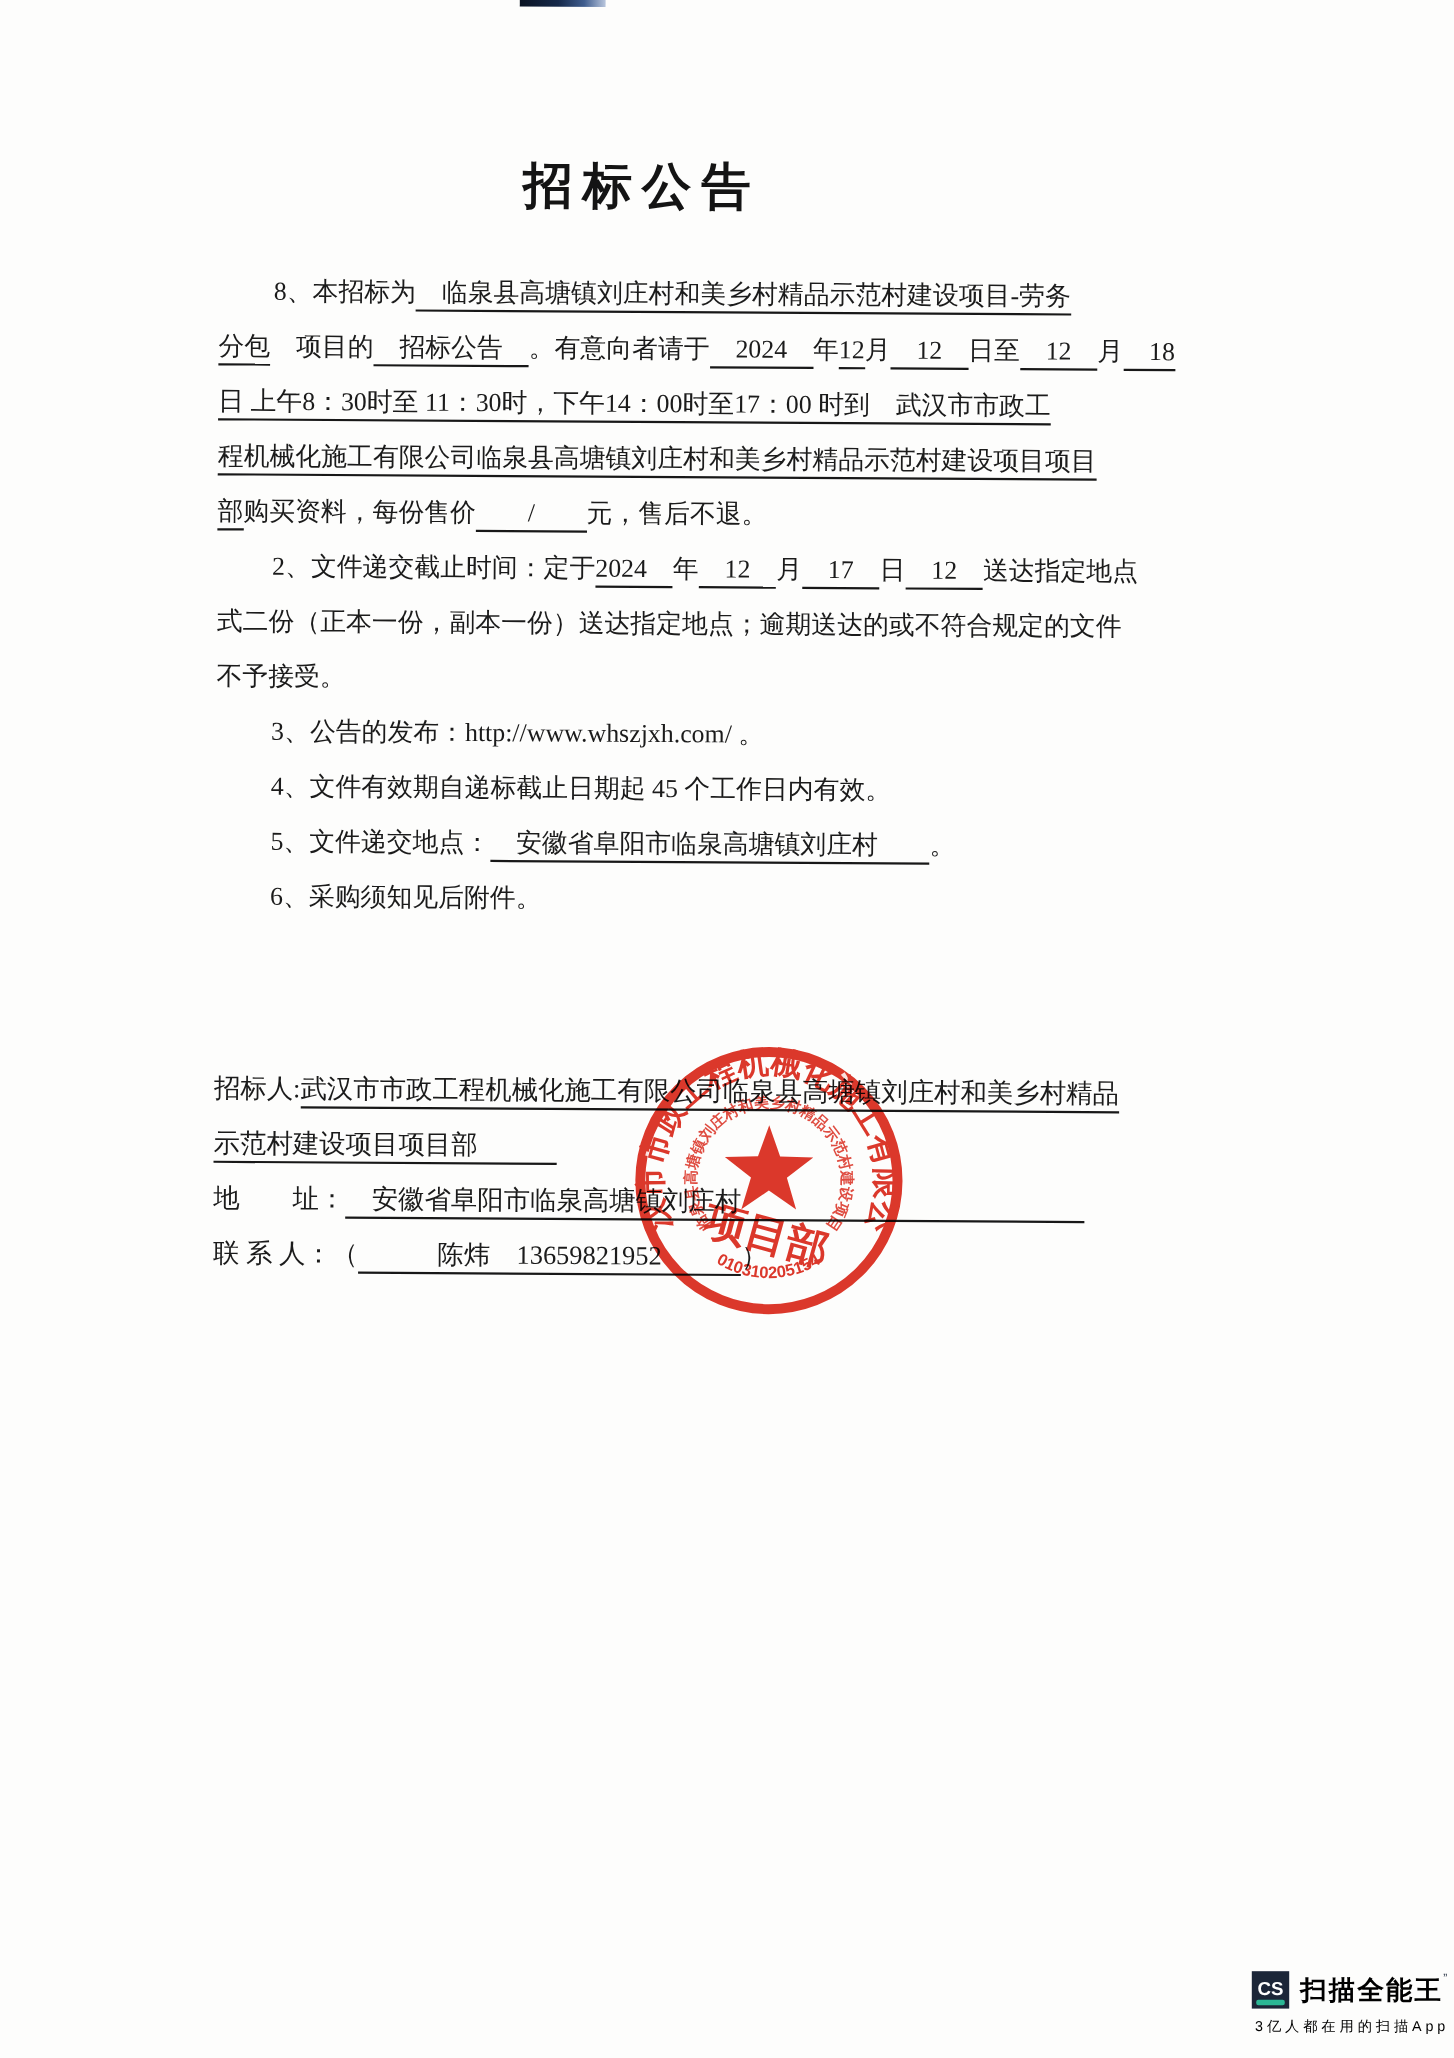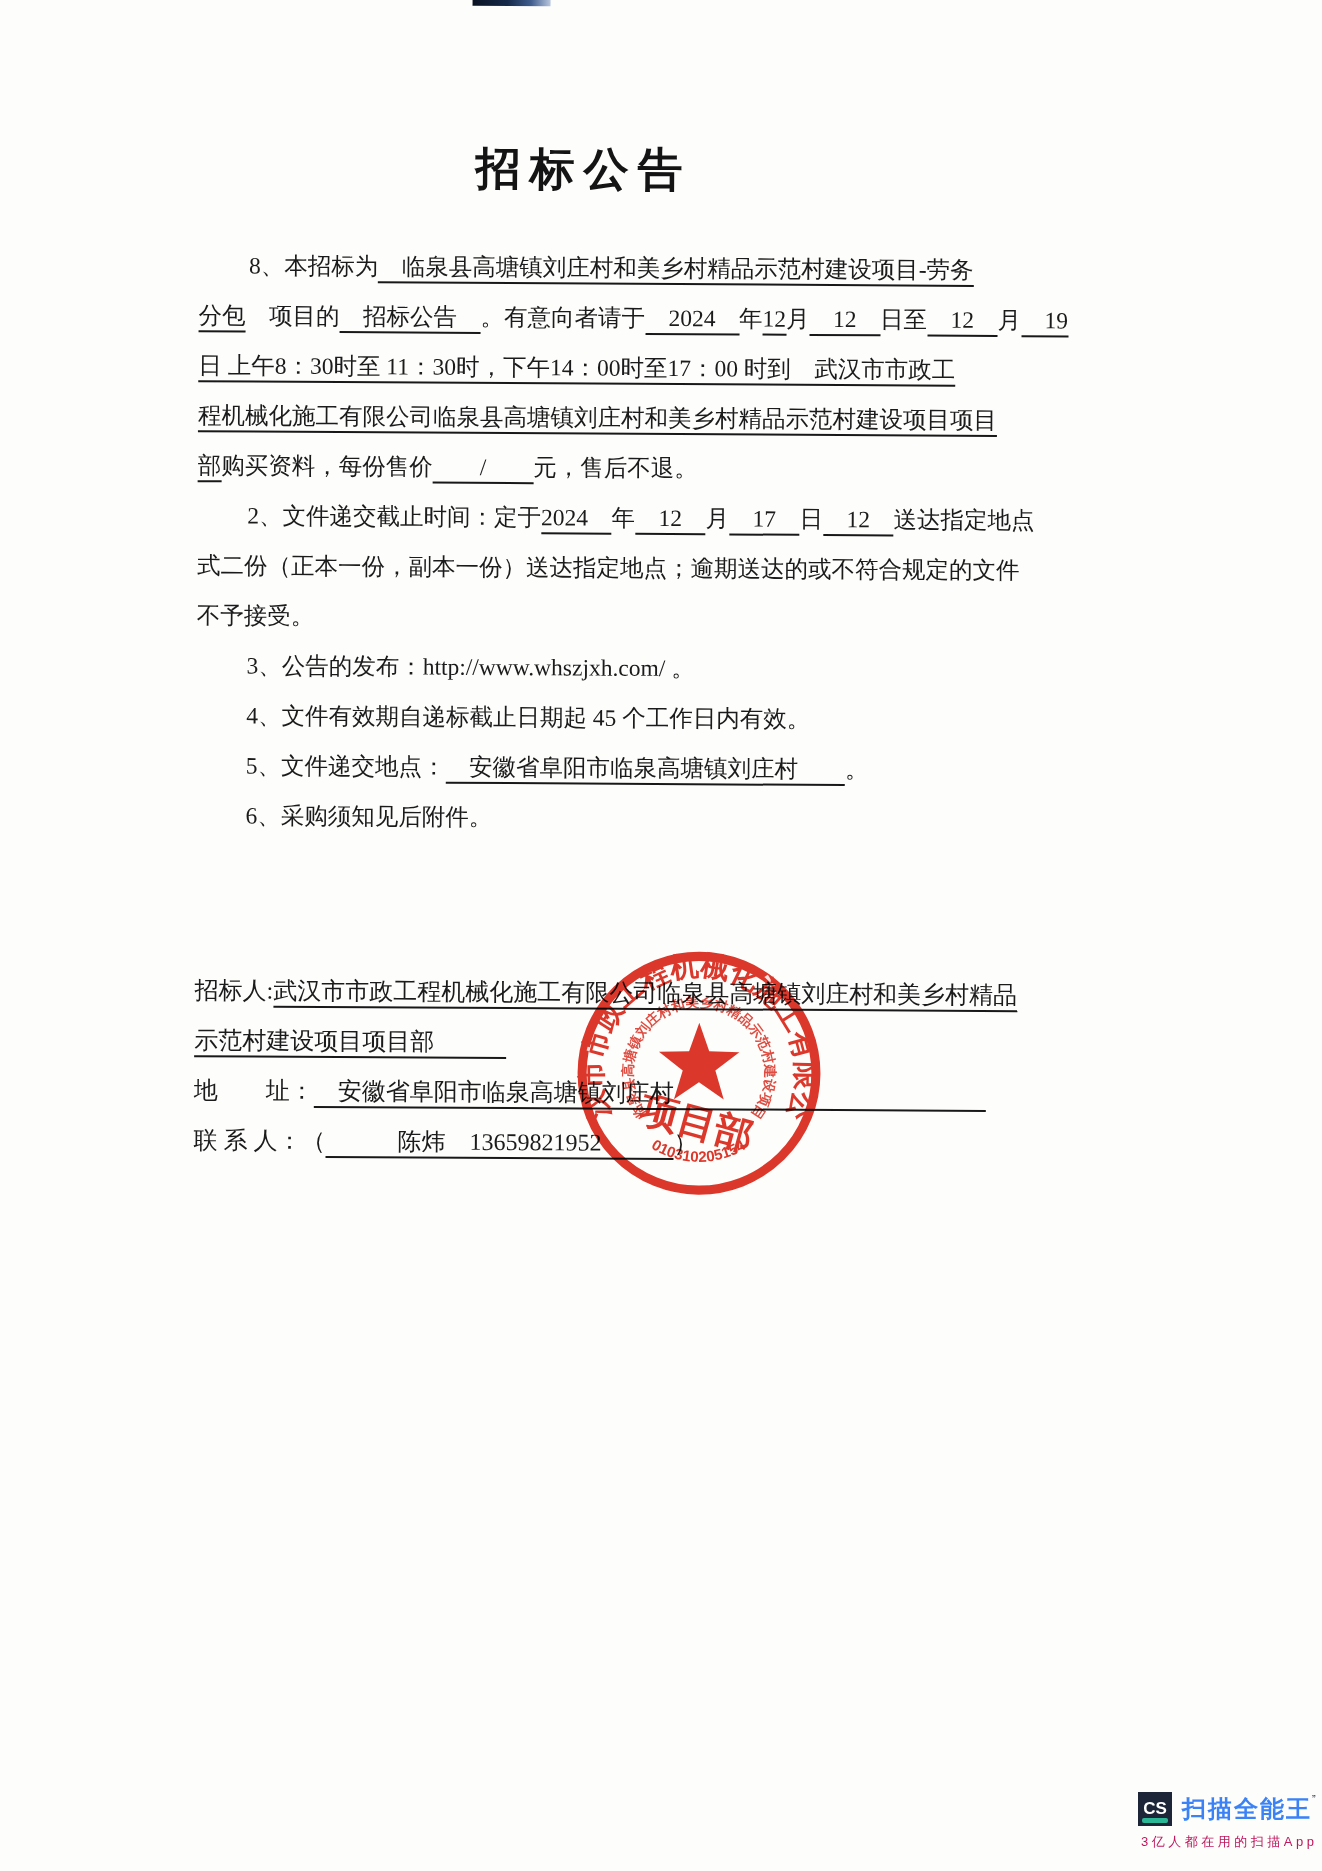--- a/index.html
+++ b/index.html
@@ -33,36 +33,36 @@
     font-family:"Liberation Sans","DejaVu Sans",sans-serif;
   }
   .wm-row{display:flex;align-items:center;gap:10px;}
   .cs-badge{
     width:34px;height:34px;border-radius:0;background:#1c2638;
     position:relative;display:flex;align-items:center;justify-content:center;
     color:#fff;font-weight:bold;font-size:17px;letter-spacing:0;
   }
   .cs-badge .teal{position:absolute;left:4px;right:4px;bottom:3px;height:5px;
     background:#2bb795;border-radius:2px;}
-  .wm-name{font-size:24px;font-weight:bold;color:#3b82f6;letter-spacing:2px;}
+  .wm-name{font-size:24px;font-weight:bold;color:#000000;letter-spacing:2px;}
   .wm-tm{font-size:11px;color:#222d3e;vertical-align:top;}
-  .wm-tagline{margin-top:7px;margin-left:3px;font-size:13px;color:#be185d;letter-spacing:3.5px;}
+  .wm-tagline{margin-top:7px;margin-left:3px;font-size:13px;color:#000000;letter-spacing:3.5px;}
 </style>
 </head>
 <body>
 
 <div class="page">
 
   <div class="scan-artifact"></div>
 
   <div class="doc-title">招标公告</div>
 
   <div class="body-text" id="body-lines">
       <div class="tline ind"><span>8、本招标为</span><span class="u">　临泉县高塘镇刘庄村和美乡村精品示范村建设项目-劳务</span></div>
-      <div class="tline"><span class="u">分包</span><span>　项目的</span><span class="u">　招标公告　</span><span>。有意向者请于</span><span class="u">　2024　</span><span>年</span><span class="u">12</span><span>月</span><span class="u">　12　</span><span>日至</span><span class="u">　12　</span><span>月</span><span class="u">　19</span></div>
+      <div class="tline"><span class="u">分包</span><span>　项目的</span><span class="u">　招标公告　</span><span>。有意向者请于</span><span class="u">　2024　</span><span>年</span><span class="u">12</span><span>月</span><span class="u">　12　</span><span>日至</span><span class="u">　12　</span><span>月</span><span class="u">　18</span></div>
       <div class="tline"><span class="u">日 上午8：30时至 11：30时，下午14：00时至17：00 时到　武汉市市政工</span></div>
       <div class="tline"><span class="u">程机械化施工有限公司临泉县高塘镇刘庄村和美乡村精品示范村建设项目项目</span></div>
       <div class="tline"><span class="u">部</span><span>购买资料，每份售价</span><span class="u">　　/　　</span><span>元，售后不退。</span></div>
       <div class="tline ind"><span>2、文件递交截止时间：定于</span><span class="u">2024　</span><span>年</span><span class="u">　12　</span><span>月</span><span class="u">　17　</span><span>日</span><span class="u">　12　</span><span>送达指定地点</span></div>
       <div class="tline"><span>式二份（正本一份，副本一份）送达指定地点；逾期送达的或不符合规定的文件</span></div>
       <div class="tline"><span>不予接受。</span></div>
       <div class="tline ind"><span>3、公告的发布：http://www.whszjxh.com/ 。</span></div>
       <div class="tline ind"><span>4、文件有效期自递标截止日期起 45 个工作日内有效。</span></div>
       <div class="tline ind"><span>5、文件递交地点：</span><span class="u">　安徽省阜阳市临泉高塘镇刘庄村　　</span><span>。</span></div>
       <div class="tline ind"><span>6、采购须知见后附件。</span></div>

